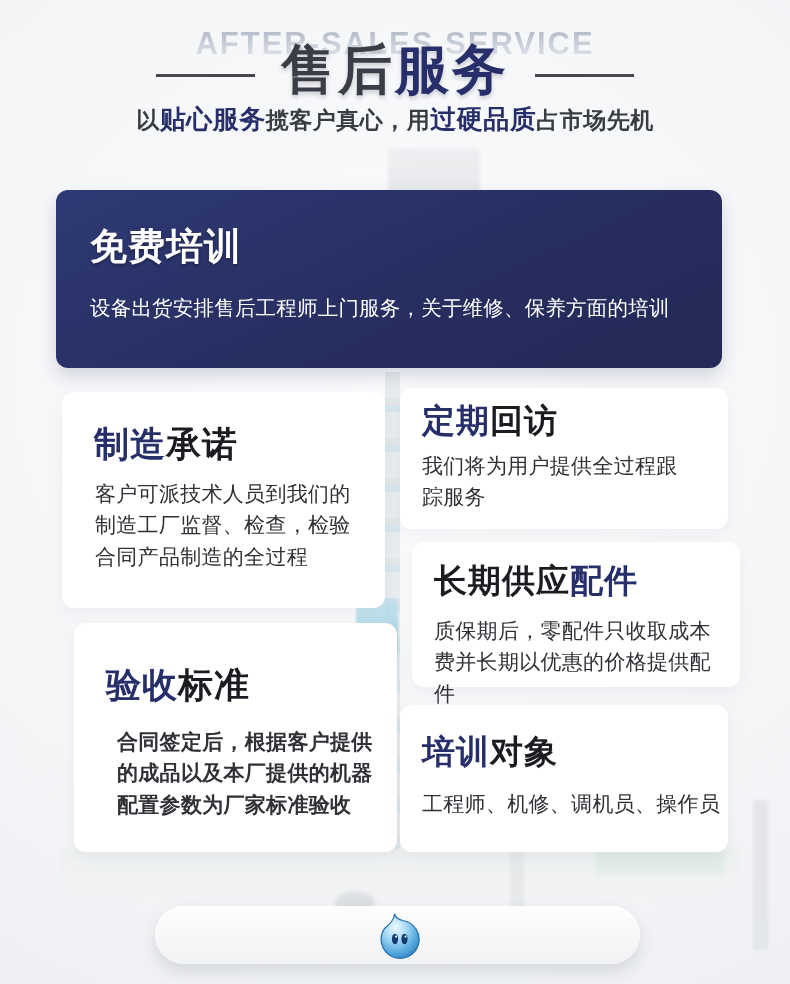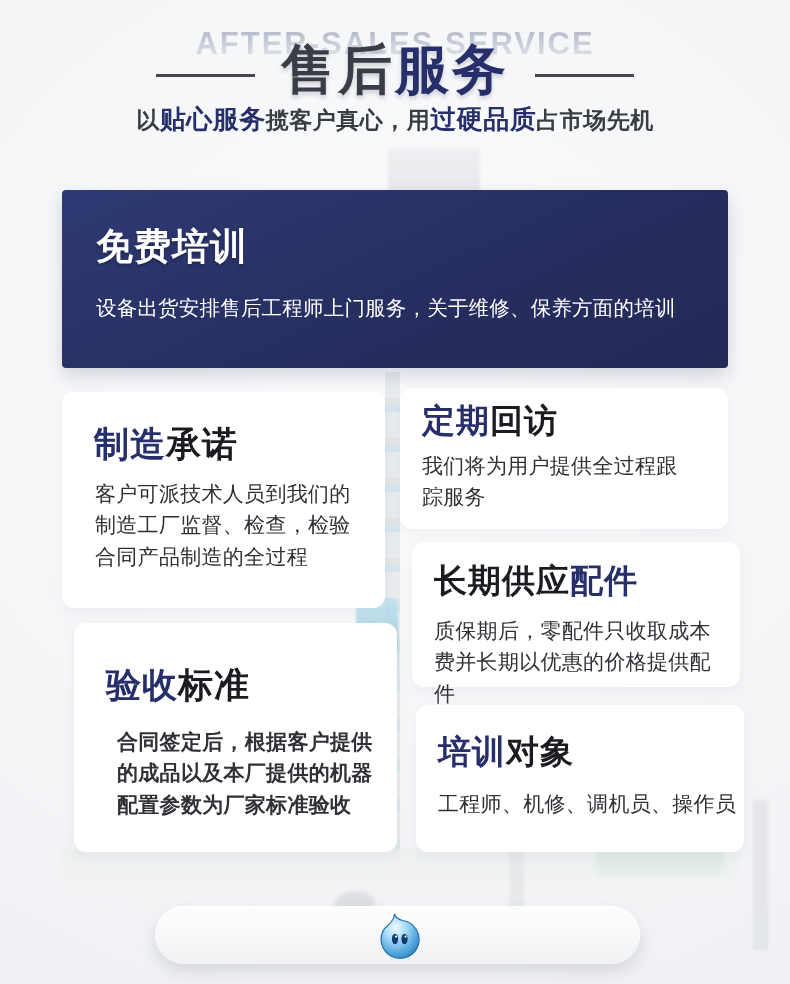--- a/index.html
+++ b/index.html
@@ -37,37 +37,37 @@
   .hline{width:99px;height:3px;background:#46484e;margin-top:12px;}
   .page-title{margin:0;font-size:54px;font-weight:900;letter-spacing:3px;line-height:1.1;
         text-shadow:0 3px 4px rgba(50,55,80,.22);}
   .t-dark{color:#3a3d45;}
   .t-navy{color:#272f6b;}
   .subtitle{position:absolute;left:0;top:102px;width:100%;text-align:center;margin:0;z-index:2;
         font-size:23px;font-weight:600;color:#3a3c43;letter-spacing:.5px;}
   .subtitle .accent{color:#272f6b;font-weight:800;font-size:26px;}
 
   
-  .hero{position:absolute;left:62px;top:190px;width:666px;height:178px;z-index:2;
+  .hero{position:absolute;left:56px;top:190px;width:666px;height:178px;z-index:2;
         background:linear-gradient(155deg,#2e3a74 0%,#272e60 55%,#232a56 100%);
-        border-radius:4px;color:#fff;box-shadow:0 8px 18px rgba(40,48,90,.18);}
+        border-radius:12px;color:#fff;box-shadow:0 8px 18px rgba(40,48,90,.18);}
   .hero-title{position:absolute;left:34px;top:32px;margin:0;font-size:37px;font-weight:800;
         letter-spacing:1px;text-shadow:0 2px 3px rgba(0,0,0,.3);}
   .hero-title-refl{position:absolute;left:34px;top:78px;height:17px;overflow:hidden;opacity:.14;}
   .hero-body{position:absolute;left:34px;top:104px;margin:0;font-size:20.5px;font-weight:500;
         letter-spacing:.2px;white-space:nowrap;}
 
   
   .card{position:absolute;background:#fff;border-radius:12px;z-index:2;
         box-shadow:0 5px 14px rgba(100,110,130,.07);}
   .l1{left:62px;top:392px;width:323px;height:216px;}
   .l2{left:74px;top:623px;width:323px;height:229px;}
   .r1{left:400px;top:388px;width:328px;height:141px;}
   .r2{left:412px;top:542px;width:328px;height:145px;}
-  .r3{left:400px;top:705px;width:328px;height:147px;margin-left:16px;}
+  .r3{left:400px;top:705px;width:328px;height:147px;}
   .card-title{margin:0;font-weight:900;letter-spacing:1px;line-height:1.05;}
   .l1 .card-title{padding:34px 2px 0 32px;font-size:35px;}
   .l2 .card-title{padding:44px 0 0 32px;font-size:35px;}
   .r1 .card-title{padding:16px 0 0 22px;font-size:33px;}
   .r2 .card-title{padding:22px 0 0 22px;font-size:33px;}
   .r3 .card-title{padding:30px 0 0 22px;font-size:33px;}
   .card-title .navy{color:#272f6b;}
   .card-title .dark{color:#1b1c21;}
   .card-body{margin:0;color:#2f3136;font-size:21px;line-height:1.5;font-weight:500;letter-spacing:.3px;}
   .l1 .card-body{padding:15px 0 0 33px;width:266px;}

